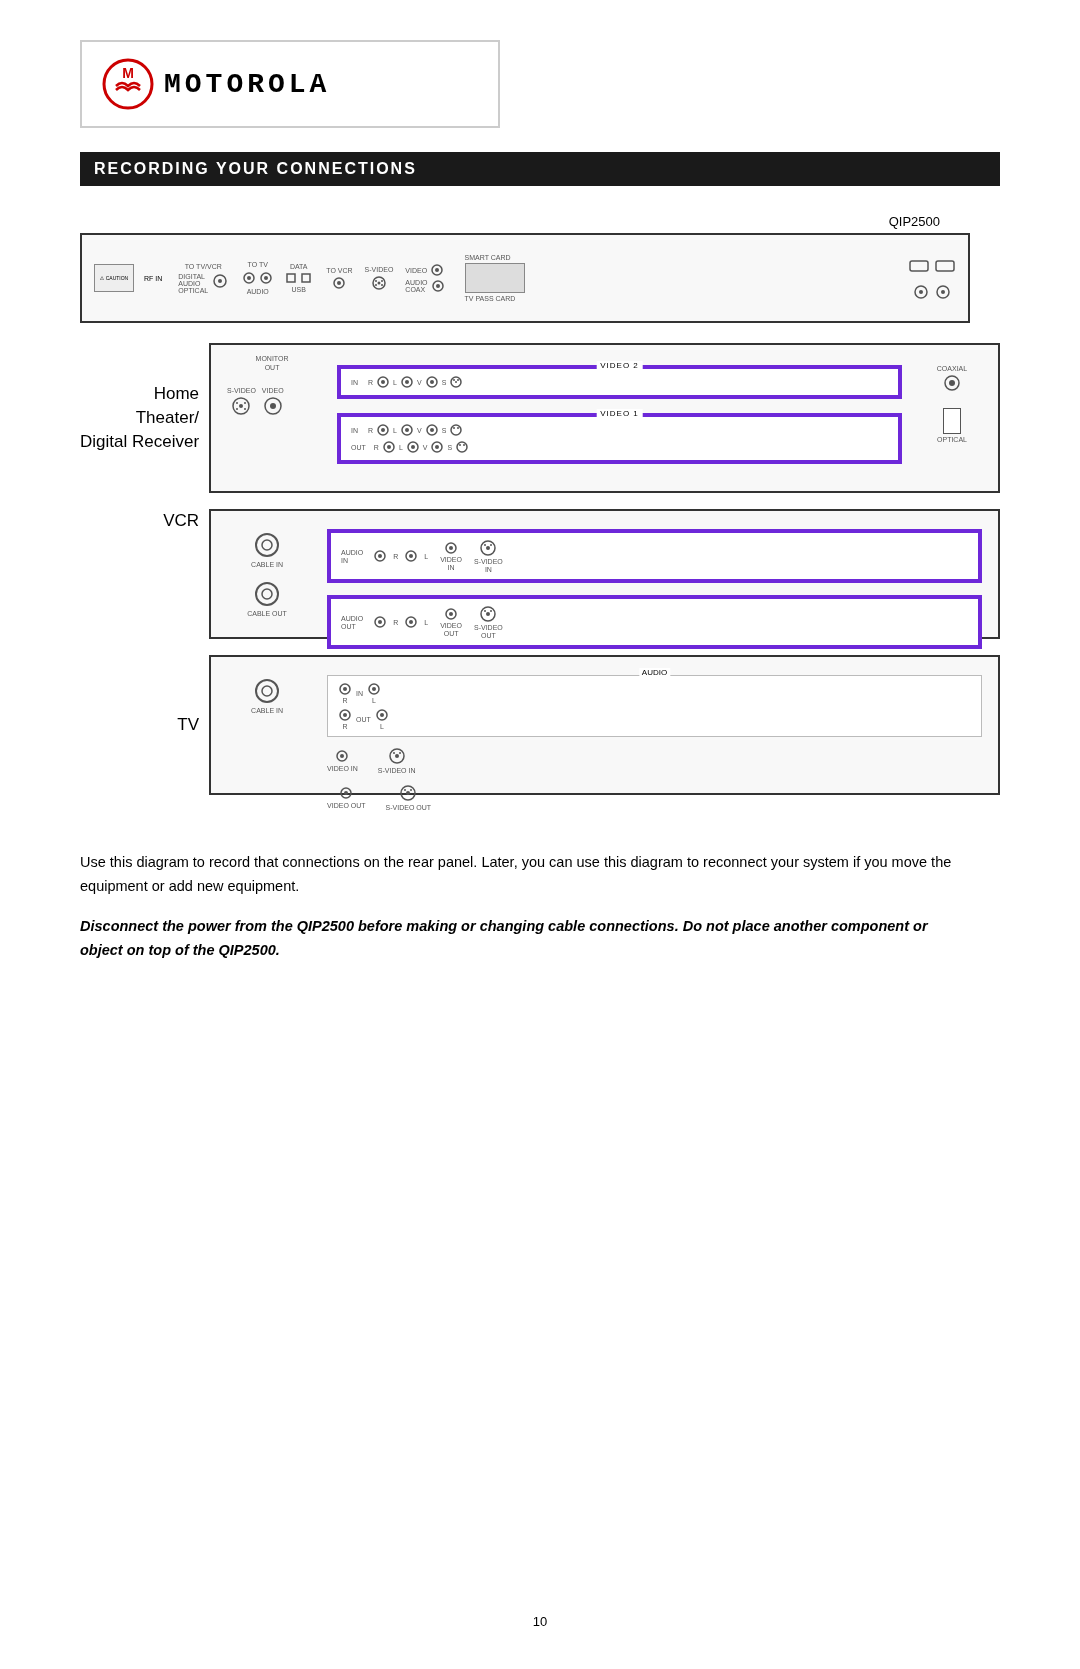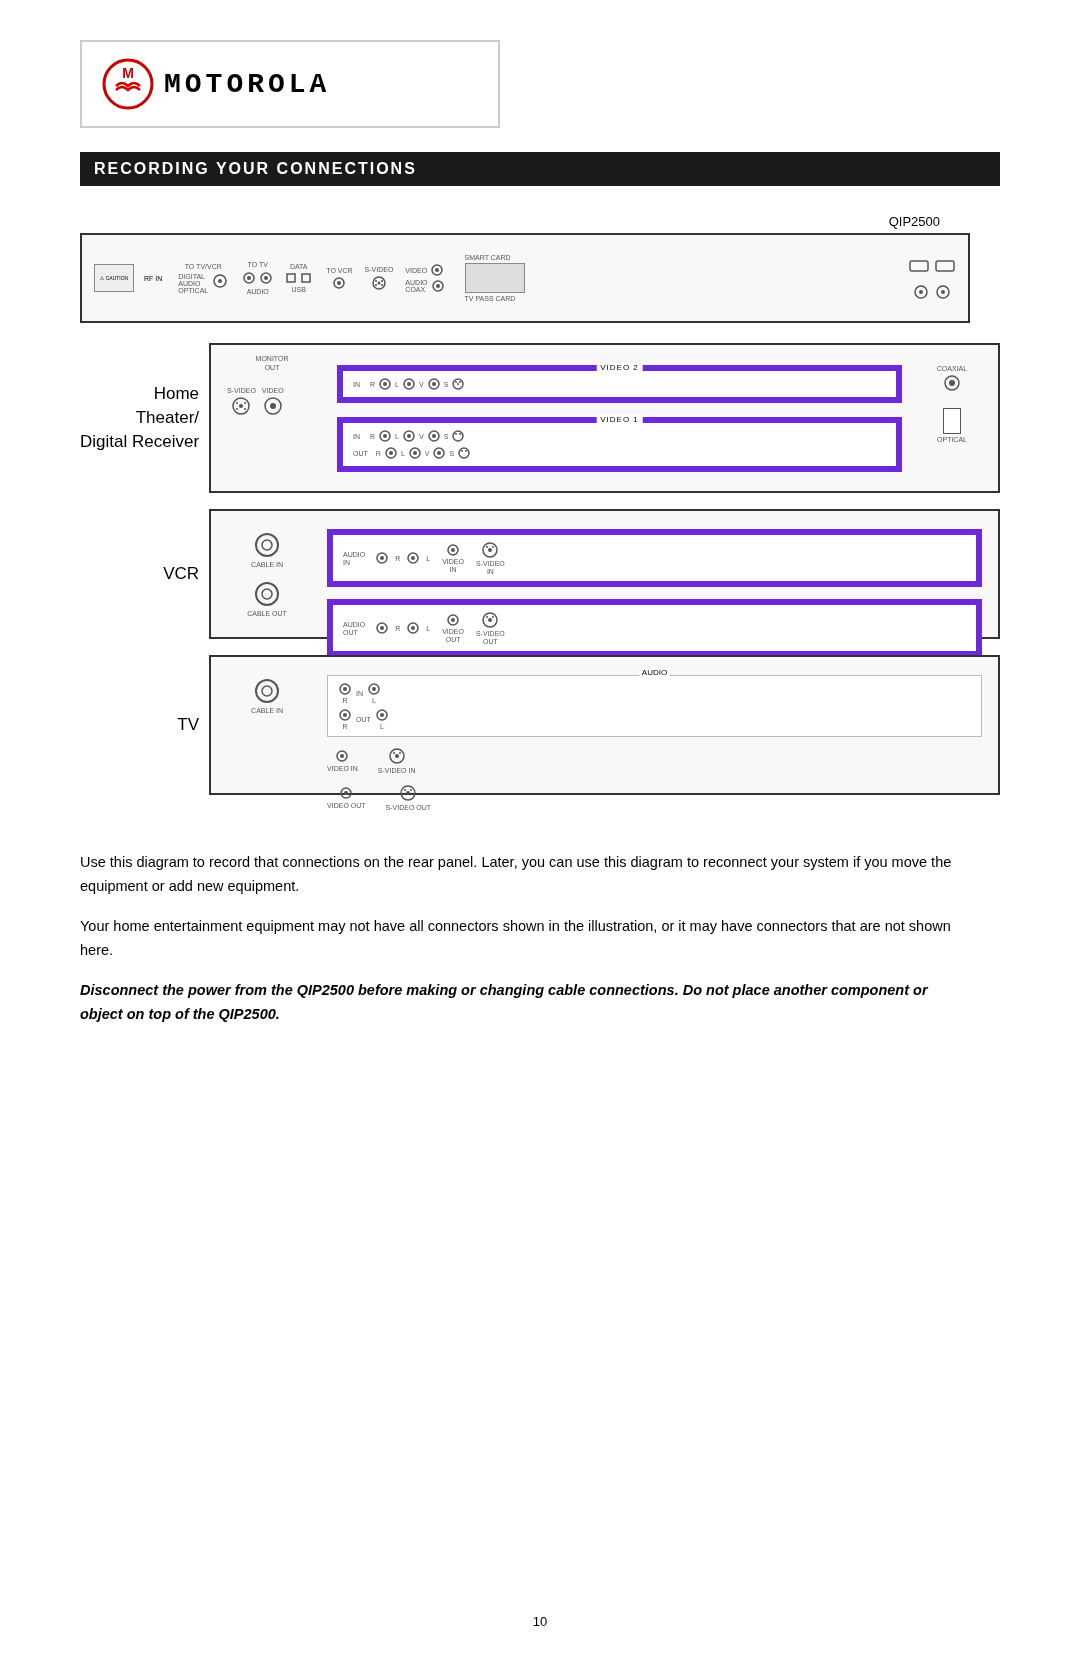--- a/index.html
+++ b/index.html
@@ -194,21 +194,21 @@
     }
     
     .page-num {
       text-align: center;
       font-size: 13px;
       margin-top: auto;
       padding-top: 24px;
     }
     
     .inner-row-container {
-      border: 6px solid #6d28d9;
+      border: 4px solid #6d28d9;
       padding: 6px 10px;
       background: #fff;
       position: relative;
       margin-bottom: 4px;
     }
     .inner-row-title {
       position: absolute;
       top: -8px;
       left: 50%;
       transform: translateX(-50%);
@@ -377,21 +377,21 @@
 
       <div class="device-label-col">
         <div style="height:150px;display:flex;align-items:center;justify-content:flex-end">
           <div class="device-label">
             <div style="white-space:pre-line;text-align:right">Home
 Theater/
 Digital Receiver</div>
           </div>
         </div>
         <div style="height:16px;"></div>
-        <div style="height:130px;display:flex;align-items:center;justify-content:flex-end">
+        <div style="height:130px;display:flex;justify-content:flex-end">
           <div class="device-label">VCR</div>
         </div>
         <div style="height:16px;"></div>
         <div style="height:140px;display:flex;align-items:center;justify-content:flex-end">
           <div class="device-label">TV</div>
         </div>
       </div>
 
       <div class="devices-col">
 
@@ -721,19 +721,18 @@
             </div>
           </div>
         </div>
 
       </div>
     </div>
   </div>
 
   <div class="body-text">
     <p>Use this diagram to record that connections on the rear panel. Later, you can use this diagram to reconnect your system if you move the equipment or add new equipment.</p>
-    <p>Your home entertainment equipment may not have all connectors shown in the illustration, or it may have connectors that are not shown here.</p>
     <p class="italic">Disconnect the power from the QIP2500 before making or changing cable connections. Do not place another component or object on top of the QIP2500.</p>
   </div>
 
   <div class="page-num">10</div>
 
 </div>
 
 </body></html>

